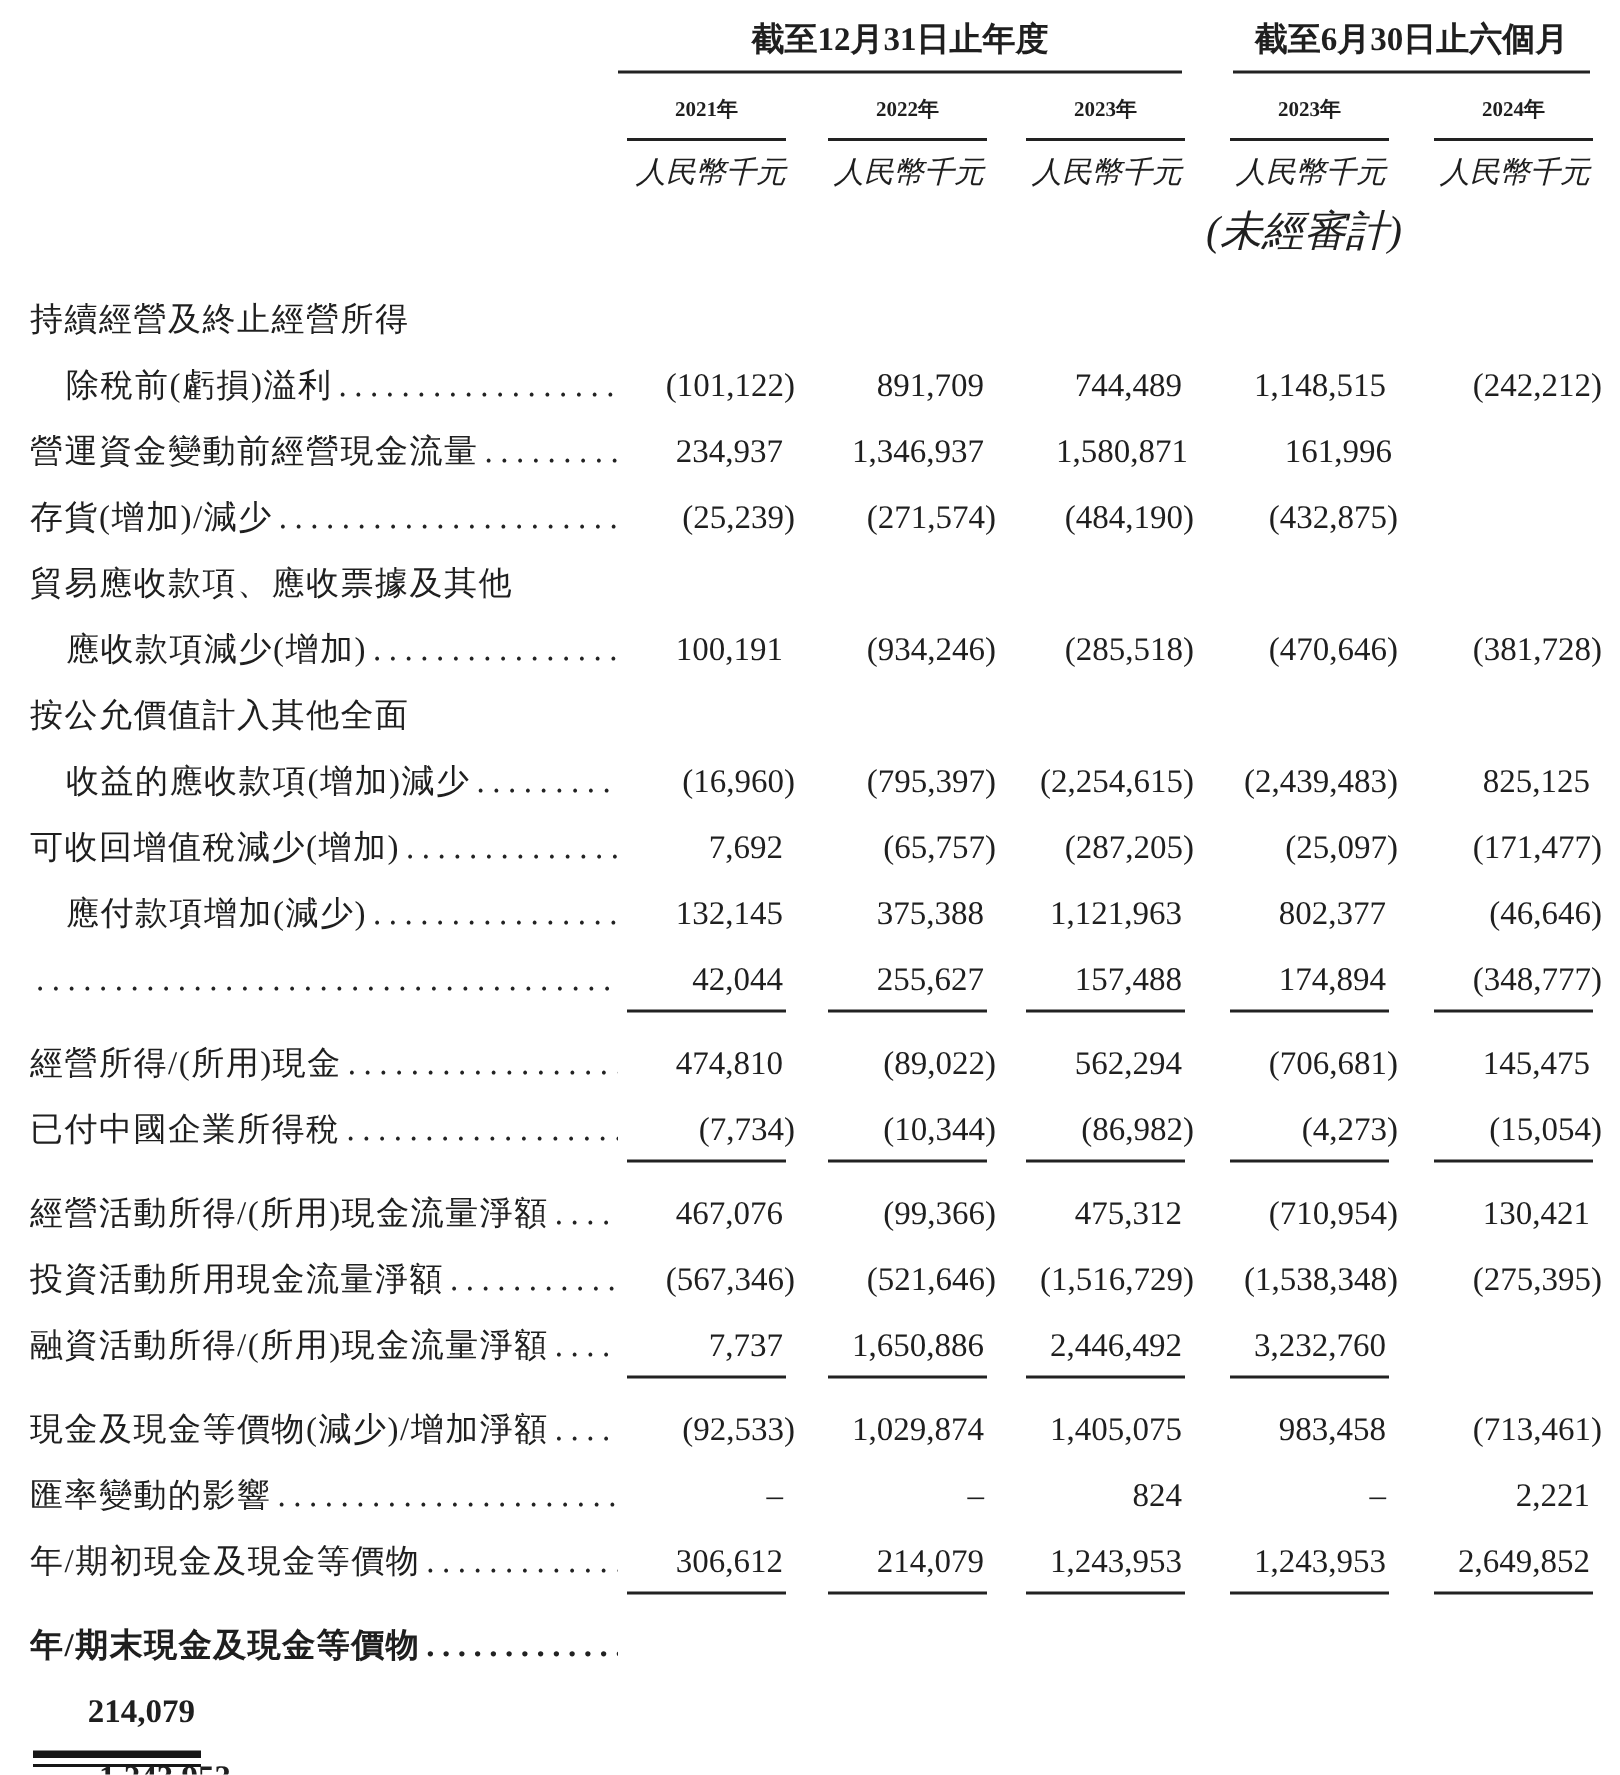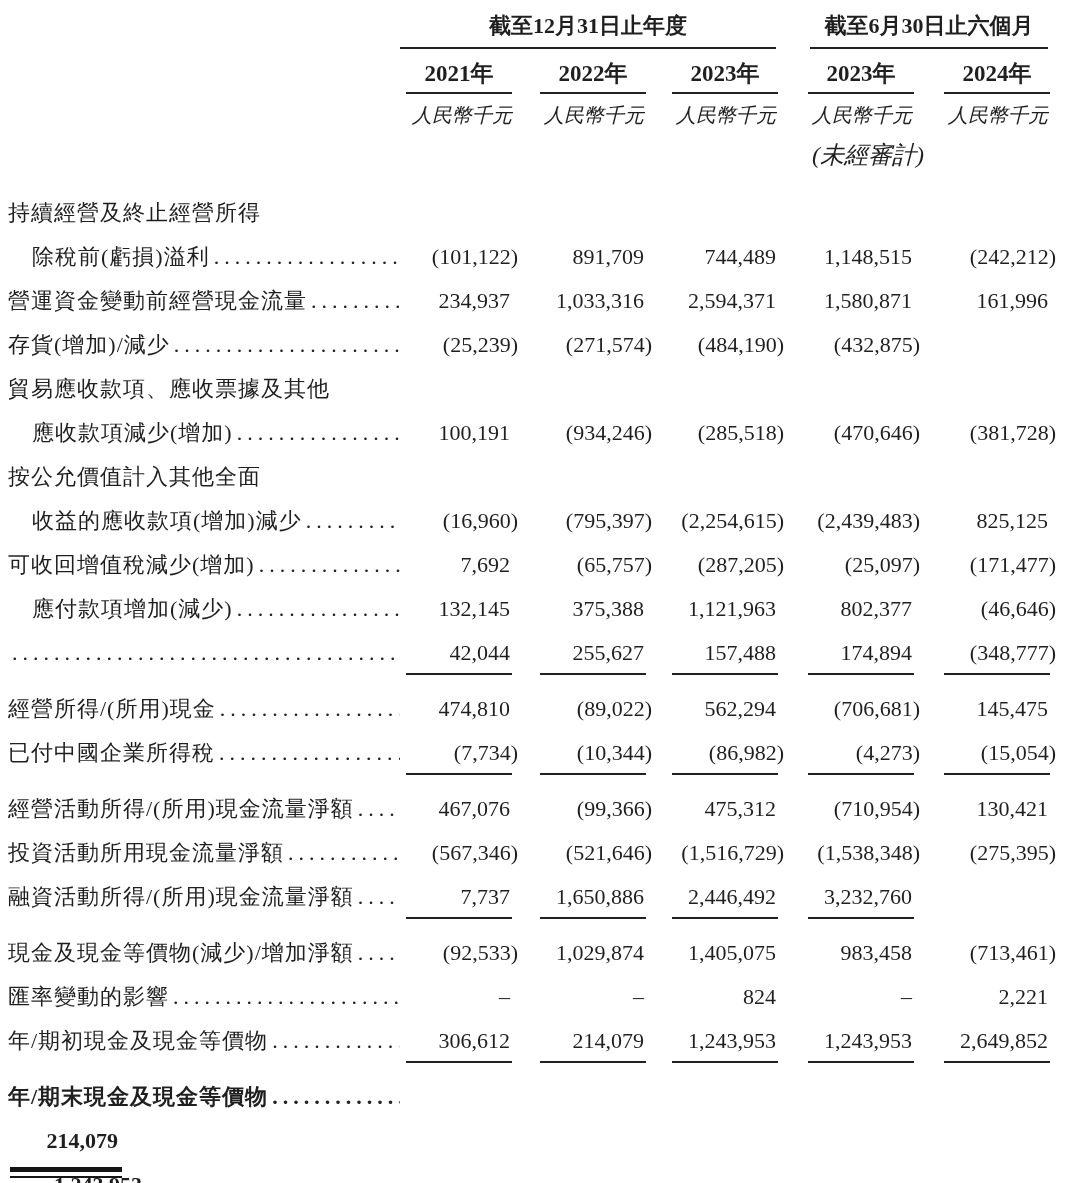--- a/index.html
+++ b/index.html
@@ -1,40 +1,40 @@
 <!DOCTYPE html>
 <html><head>
 <meta charset="utf-8">
 <style>
   html,body{margin:0;padding:0;}
   body{
     width:1080px;height:1183px;overflow:hidden;background:#ffffff;
     font-family:"Liberation Serif","DejaVu Serif",serif;color:#1f1f1f;
   }
-  .page{box-sizing:border-box;width:1080px;height:1183px;padding:14px 20px 0 8px;background:#fff;}
+  .page{box-sizing:border-box;width:1080px;height:1183px;padding:14px 20px 0 20px;background:#fff;}
 
   
   .hspacer{width:392px;flex:none;}
   .hgroups{display:flex;}
   .group{box-sizing:border-box;border-bottom:2px solid #222;text-align:center;
          font-weight:bold;font-size:22px;line-height:24px;padding-bottom:9px;}
   .g1{width:376px;}
   .g2{width:238px;margin-left:34px;}
   .years{display:flex;margin-top:14px;}
   .cell{flex:none;position:relative;text-align:right;box-sizing:border-box;}
   .c0{width:110px}.c1{width:134px}.c2{width:132px}.c3{width:136px}.c4{width:136px}
   .ybox{box-sizing:border-box;width:106px;margin-left:auto;margin-right:-2px;
         border-bottom:2px solid #222;text-align:center;font-weight:bold;
-        font-size:23px;line-height:22px;padding-bottom:7px;}
+        font-size:14px;line-height:22px;padding-bottom:7px;}
   .units{display:flex;margin-top:9px;}
   .ubox{width:124px;margin-left:auto;margin-right:-12px;text-align:center;
         font-style:italic;font-size:20px;line-height:24px;}
   .notes{display:flex;margin-top:16px;height:26px;}
-  .nbox{width:132px;margin-left:auto;margin-right:-12px;text-align:right;
-        font-style:italic;font-size:24px;line-height:24px;}
+  .nbox{width:132px;margin-left:auto;margin-right:-12px;text-align:left;
+        font-style:italic;font-size:28px;line-height:24px;}
 
   
   .tbody{margin-top:22px;}
   .row{display:flex;height:44px;line-height:44px;font-size:22px;}
   .row.mb{margin-bottom:12px;}
   .row.mb2{margin-bottom:22px;}
   .row.bold, .row.bold .num{font-weight:bold;flex-direction:column;}
   .lbl{width:392px;flex:none;display:flex;overflow:hidden;align-items:baseline;}
   .lbl .txt{white-space:nowrap;letter-spacing:1px;text-align:right;}
   .lbl.ind{padding-left:24px;box-sizing:border-box;}
@@ -126,22 +126,21 @@
         <div class="cell c2"><span class="num">744,489</span></div>
         <div class="cell c3"><span class="num">1,148,515</span></div>
         <div class="cell c4"><span class="num neg">(242,212)</span></div>
       </div>
       <div class="row">
         <div class="lbl">
           <span class="txt">營運資金變動前經營現金流量</span>
           <span class="leader">..........................................................................................</span>
         </div>
         <div class="cell c0"><span class="num">234,937</span></div>
-        <div class="cell c1"><span class="num">1,033,316</span></div>
-        <div class="cell c2"><span class="num">2,594,371</span></div>
+        <div class="cell c1"><span class="num">1,346,937</span></div>
         <div class="cell c3"><span class="num">1,580,871</span></div>
         <div class="cell c4"><span class="num">161,996</span></div>
       </div>
       <div class="row">
         <div class="lbl">
           <span class="txt">存貨(增加)/減少</span>
           <span class="leader">..........................................................................................</span>
         </div>
         <div class="cell c0"><span class="num neg">(25,239)</span></div>
         <div class="cell c1"><span class="num neg">(271,574)</span></div>

